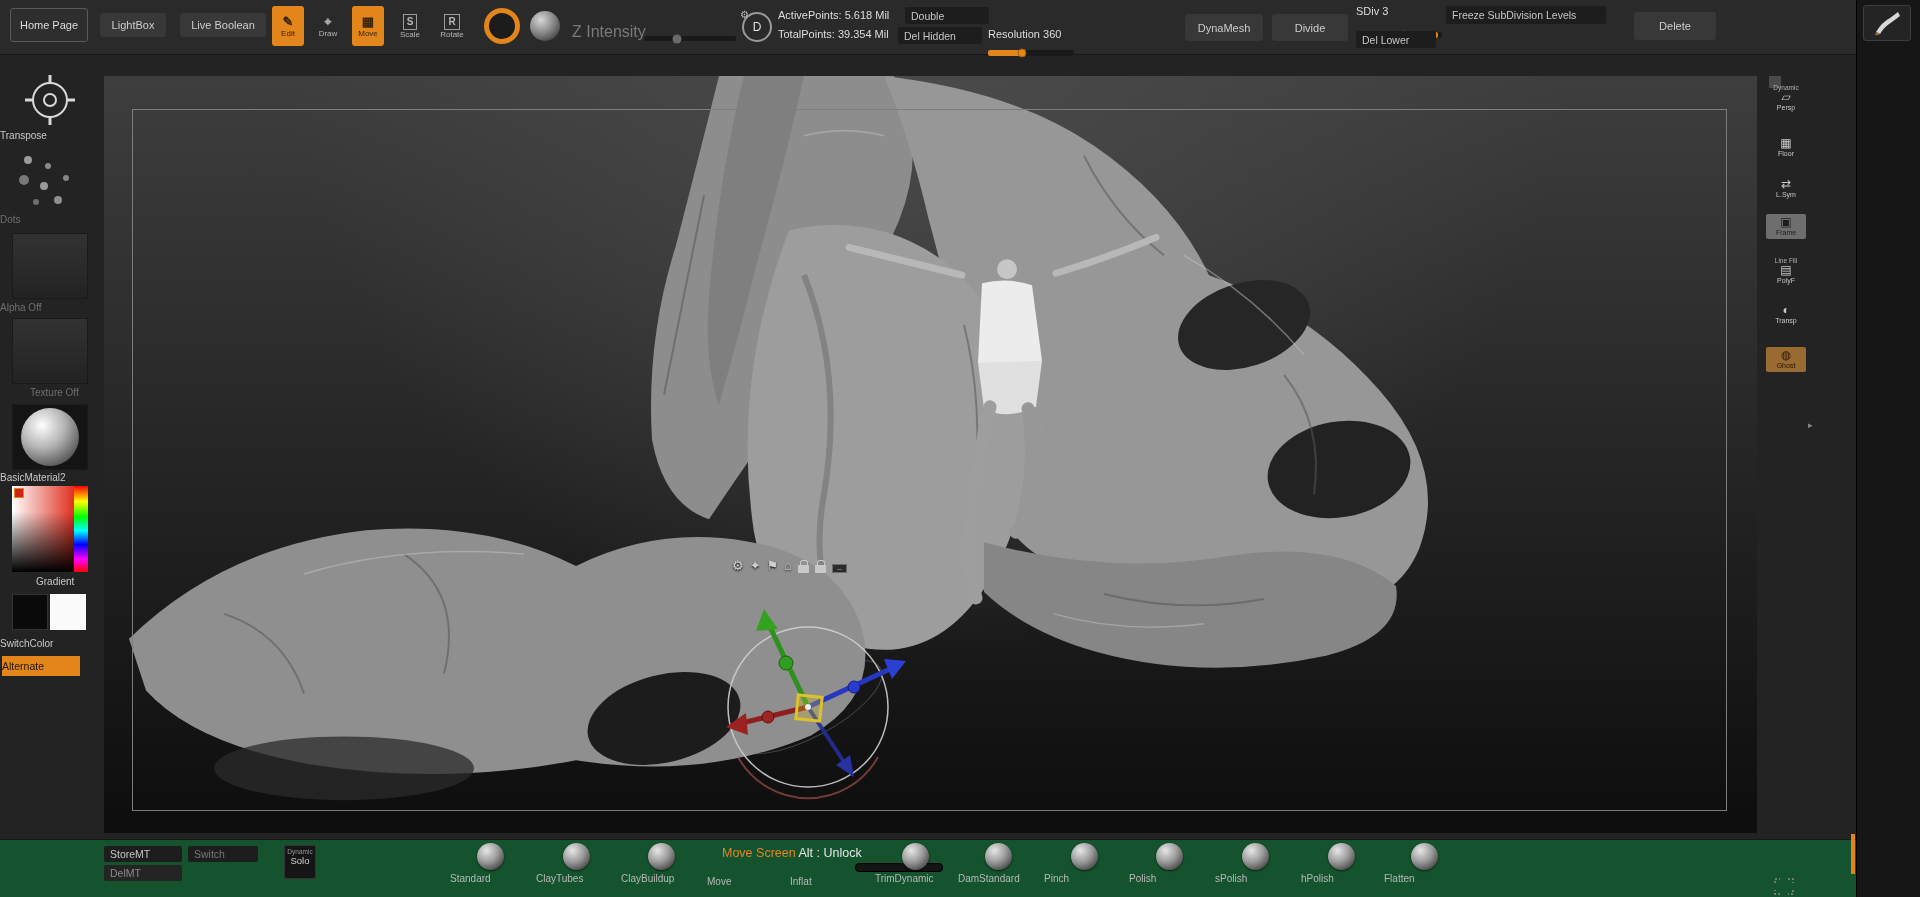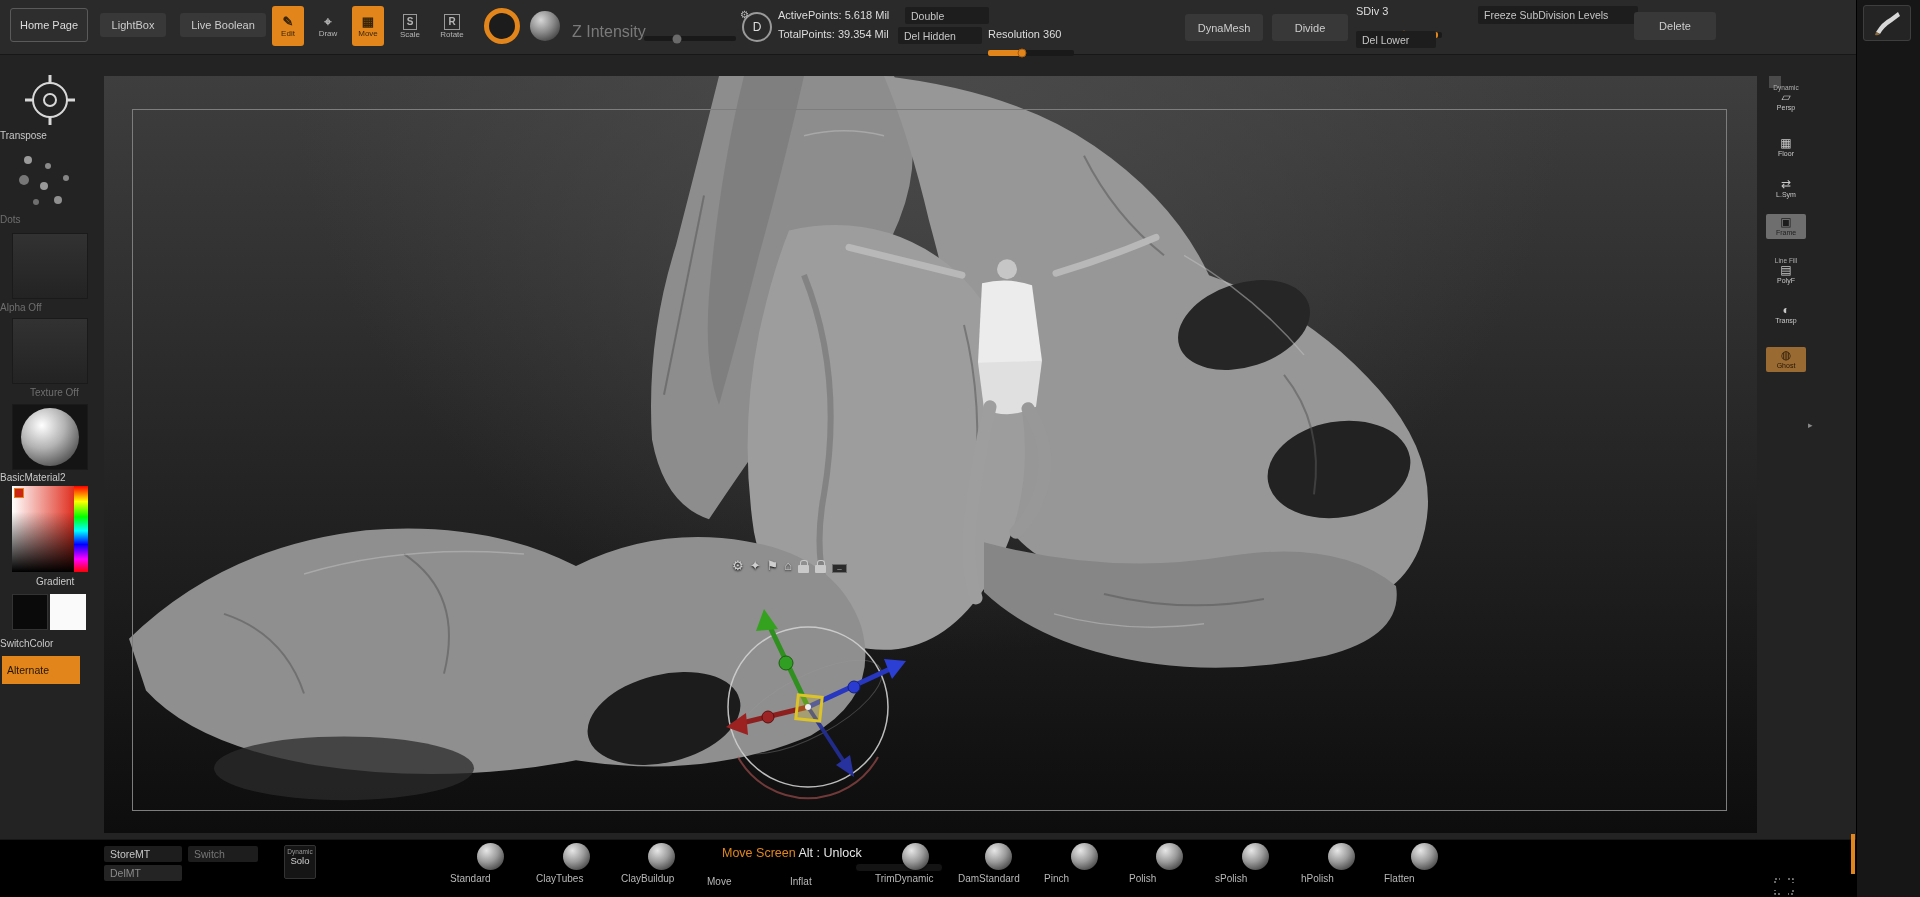--- a/index.html
+++ b/index.html
@@ -45,21 +45,21 @@
   .rstrip-item{position:absolute;left:1766px;width:40px;text-align:center;color:#c9c9c9;cursor:pointer;}
   .rstrip-item .tiny{font-size:6.5px;line-height:7px;color:#b0b0b0;}
   .rstrip-item .glyph{font-size:12px;line-height:13px;}
   .rstrip-item .lab{font-size:7px;line-height:8px;}
   .rstrip-box{border-radius:2px;padding:2px 0;}
 
   
   .rpanel{position:absolute;left:1856px;top:0;width:64px;height:897px;background:#161616;border-left:1px solid #000;}
 
   
-  .bottombar{position:absolute;left:0;top:839px;width:1856px;height:58px;background:#000000;border-top:1px solid #171717;}
+  .bottombar{position:absolute;left:0;top:839px;width:1856px;height:58px;background:#14532d;border-top:1px solid #171717;}
   .brush-item{position:absolute;top:3px;width:80px;text-align:left;cursor:pointer;}
   .brush-thumb{width:27px;height:27px;border-radius:50%;margin:0 auto;background:radial-gradient(circle at 35% 28%, #e6e6e6, #9a9a9a 45%, #353535 90%);box-shadow:0 1px 2px rgba(0,0,0,.6);}
   .brush-label{font-size:10px;color:#b8b8b8;margin-top:3px;white-space:nowrap;}
   .hint{position:absolute;left:722px;top:6px;font-size:12.5px;white-space:nowrap;z-index:5;}
   .hint .orange-t{color:#e2861c;}
   .hint .light-t{color:#e6e6e6;}
 </style>
 </head>
 <body>
 
@@ -135,21 +135,21 @@
 
     <span class="abs toptext" style="left:1356px;top:5px;"><span>SDiv</span>&nbsp;<span>3</span></span>
     <div class="slider abs" style="left:1356px;top:21px;width:86px;height:6px;">
       <div class="fill" style="left:46px;width:36px;"></div>
       <div class="handle orange" style="left:48px;"></div>
     </div>
     <div class="btn-flat abs" style="left:1356px;top:31px;width:80px;height:17px;">
         <span>Del Lower</span>
       </div>
 
-    <div class="btn-flat abs" style="left:1446px;top:6px;width:160px;height:18px;margin-left:32px;">
+    <div class="btn-flat abs" style="left:1446px;top:6px;width:160px;height:18px;">
         <span>Freeze SubDivision Levels</span>
       </div>
 
     <div class="btn abs" style="left:1634px;top:12px;width:82px;height:28px;">
         <span>Delete</span>
       </div>
   </div>
 
   <div>
     <svg class="abs" style="left:22px;top:72px;" width="56" height="56">
@@ -188,21 +188,21 @@
       <div style="flex:1;background:linear-gradient(to top, #000, rgba(0,0,0,0) 70%), linear-gradient(to right, #fff, #e03020);"></div>
       <div style="width:14px;background:linear-gradient(#f00,#ff0 18%,#0f0 36%,#0ff 52%,#00f 68%,#f0f 85%,#f00);"></div>
       <div style="position:absolute;left:2px;top:2px;width:10px;height:10px;background:#cc2418;border:1px solid #e2861c;"></div>
     </div>
     <div class="lside-label" style="top:576px;padding-left:36px;">Gradient</div>
 
     <div class="abs" style="left:12px;top:594px;width:36px;height:36px;background:#0a0a0a;border:1px solid #333;"></div>
     <div class="abs" style="left:50px;top:594px;width:36px;height:36px;background:#fafafa;"></div>
     <div class="lside-label" style="top:638px;">SwitchColor</div>
 
-    <div class="abs" style="left:2px;top:656px;width:78px;height:28px;background:#e2861c;color:#221504;font-size:10.5px;display:flex;align-items:center;padding-left:5px;">
+    <div class="abs" style="left:2px;top:656px;width:78px;height:20px;background:#e2861c;color:#221504;font-size:10.5px;display:flex;align-items:center;">
         <span>Alternate</span>
       </div>
   </div>
 
   <div class="canvas">
     <svg class="sculpt-svg" viewBox="0 0 1653 760" preserveAspectRatio="none">
       <path d="M615,0 L790,0 Q825,70 795,145 Q755,240 695,315 Q645,385 605,445 Q560,430 548,365 Q542,265 572,170 Q595,80 615,0 Z" fill="#8d8d8d"></path>
       <path d="M640,0 L700,0 Q680,90 655,180 Q635,260 615,330 Q600,290 605,220 Q615,100 640,0 Z" fill="#767676" opacity=".6"></path>
       <path d="M780,0 Q910,15 990,70 Q1070,125 1105,200 Q1205,235 1275,315 Q1345,395 1315,475 Q1285,545 1195,525 Q1135,600 1035,582 Q955,566 935,482 Q885,450 872,368 Q855,255 825,145 Q805,60 780,0 Z" fill="#979797"></path>
       <ellipse cx="1140" cy="250" rx="68" ry="42" fill="#262626" transform="rotate(-18 1140 250)"></ellipse>

